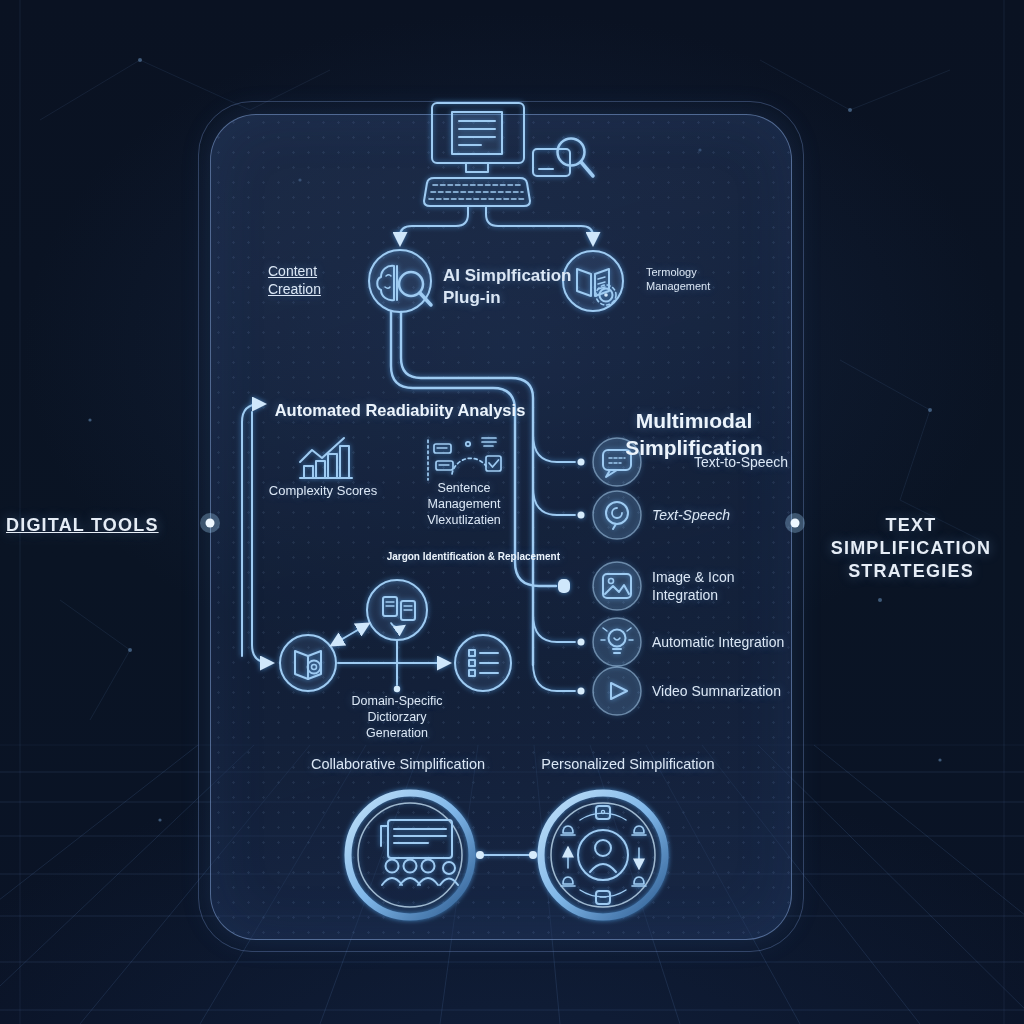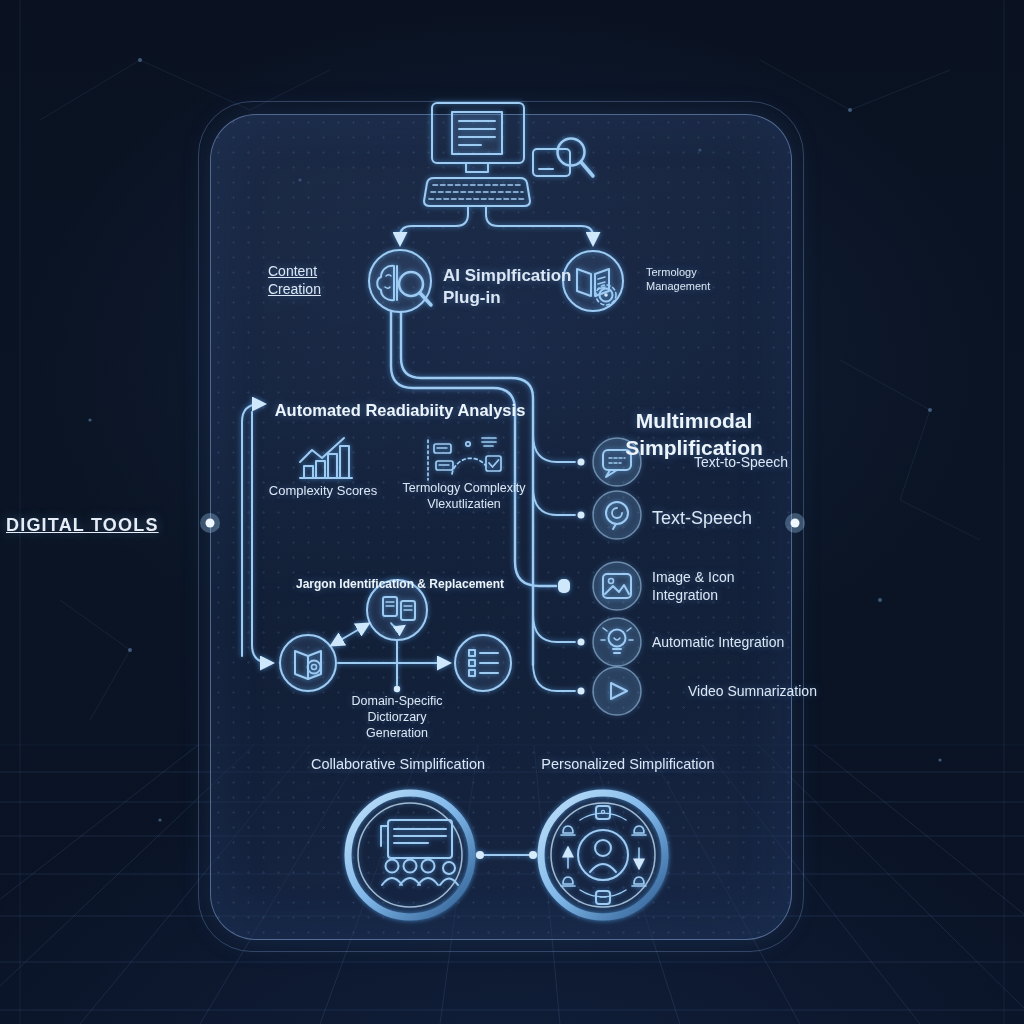--- a/index.html
+++ b/index.html
@@ -336,54 +336,58 @@
       <circle cx="210" cy="523" r="10" fill="rgba(170,220,255,0.30)"></circle>
       <circle cx="210" cy="523" r="4.5" fill="#eef7ff"></circle>
       <circle cx="795" cy="523" r="10" fill="rgba(170,220,255,0.30)"></circle>
       <circle cx="795" cy="523" r="4.5" fill="#eef7ff"></circle>
     </g>
   </svg>
 
   <div class="t side-title rgt ln-block abs" style="left:6px;top:514px;width:190px;">
     <span>DIGITAL TOOLS</span>
   </div>
+  <div class="t side-title ctr ln-block abs" style="left:808px;top:514px;width:206px;">
+    <span>TEXT SIMPLIFICATION</span>
+    <span>STRATEGIES</span>
+  </div>
 
   <div class="t rgt ln-block abs" style="left:268px;top:263px;width:80px;font-size:14px;">
     <span>Content</span>
     <span>Creation</span>
   </div>
   <div class="t ln-block abs" style="left:443px;top:265px;width:130px;font-size:17px;font-weight:bold;">
     <span>AI Simplfication</span>
     <span>Plug-in</span>
   </div>
   <div class="t ln-block abs" style="left:636px;top:265px;width:130px;font-size:11px;margin-left:10px;">
     <span>Termology</span>
     <span>Management</span>
   </div>
 
   <div class="t hd ctr abs" style="left:248px;top:400px;width:304px;font-size:16.5px;">Automated Readiabiity Analysis</div>
   <div class="t ctr abs" style="left:262px;top:483px;width:122px;font-size:13px;">Complexity Scores</div>
   <div class="t ctr ln-block abs" style="left:400px;top:480px;width:128px;font-size:12.5px;">
-    <span>Termology Complexity</span>
+    <span>Sentence Management</span>
     <span>Vlexutlizatien</span>
   </div>
 
-  <div class="t hd ctr abs" style="left:240px;top:577px;width:320px;font-size:12px;">Jargon Identification &amp; Replacement</div>
+  <div class="t hd ctr abs" style="left:240px;top:551px;width:320px;font-size:10px;text-align:right;">Jargon Identification &amp; Replacement</div>
   <div class="t ctr ln-block abs" style="left:337px;top:693px;width:120px;font-size:12.5px;text-align:center;">
     <span>Domain-Specific</span>
     <span>Dictiorzary</span>
     <span>Generation</span>
   </div>
 
   <div class="t hd ctr abs" style="left:588px;top:408px;width:212px;font-size:21px;">Multimıodal Simplification</div>
   <div class="t abs" style="left:652px;top:454px;width:160px;font-size:14px;margin-left:42px;">Text-to-Speech</div>
-  <div class="t abs" style="left:652px;top:507px;width:160px;font-size:18px;">Text-Speech</div>
+  <div class="t abs" style="left:652px;top:507px;width:160px;font-size:14px;font-style:italic;">Text-Speech</div>
   <div class="t ln-block abs" style="left:652px;top:569px;width:160px;font-size:14px;">
     <span>Image &amp; Icon</span>
     <span>Integration</span>
   </div>
   <div class="t abs" style="left:652px;top:634px;width:170px;font-size:14px;">Automatic Integration</div>
-  <div class="t abs" style="left:652px;top:683px;width:170px;font-size:14px;margin-left:36px;">Video Sumnarization</div>
+  <div class="t abs" style="left:652px;top:683px;width:170px;font-size:14px;">Video Sumnarization</div>
 
   <div class="t ctr abs" style="left:287px;top:755px;width:222px;font-size:14.5px;">Collaborative Simplification</div>
   <div class="t ctr abs" style="left:517px;top:755px;width:222px;font-size:14.5px;">Personalized Simplification</div>
 
 </div>
 
 </body></html>

